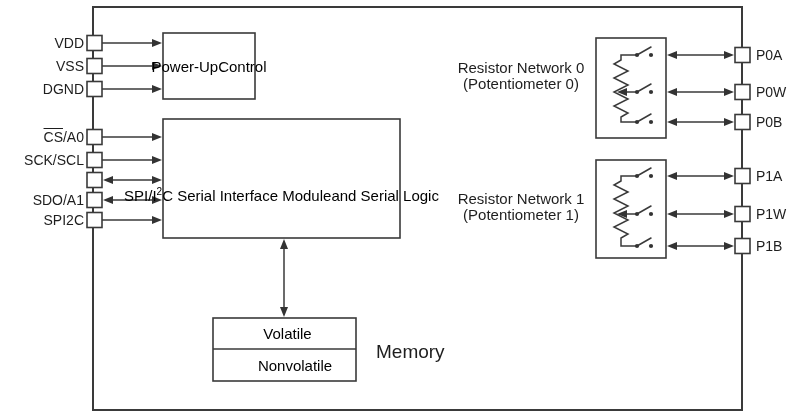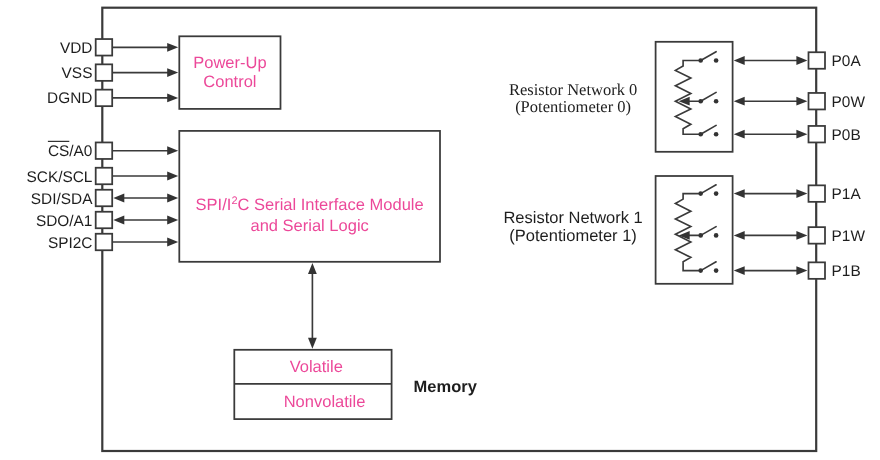--- a/index.html
+++ b/index.html
@@ -23,27 +23,27 @@
   .lbl-left {
     left: 0;
     width: 84px;
     text-align: right;
   }
   .lbl-right { left: 756px; }
   .ov { text-decoration: overline; }
   .blocktext {
     position: absolute;
     display: flex;
-    flex-direction: column;
+    flex-direction: row;
     align-items: center;
     justify-content: center;
     text-align: center;
     font-size: 15px;
     line-height: 17px;
-    color: #ec4899;
+    color: #000000;
     white-space: nowrap;
   }
   .blocktext sup { font-size: 10px; line-height: 0; }
   .netlabel {
     position: absolute;
     width: 162px;
     text-align: center;
     font-size: 15px;
     line-height: 16px;
     color: #1e1e1e;
@@ -192,21 +192,20 @@
       <rect x="735" y="206.5" width="15" height="15"></rect>
       <rect x="735" y="238.5" width="15" height="15"></rect>
     </g>
   </svg>
 
   <div class="lbl lbl-left" style="top:58px"><span class="ov"></span><span>VSS</span></div>
   <div class="lbl lbl-left" style="top:35px"><span class="ov"></span><span>VDD</span></div>
   <div class="lbl lbl-left" style="top:81px"><span class="ov"></span><span>DGND</span></div>
   <div class="lbl lbl-left" style="top:129px"><span class="ov">CS</span><span>/A0</span></div>
   <div class="lbl lbl-left" style="top:152px"><span class="ov"></span><span>SCK/SCL</span></div>
-  <div class="lbl lbl-left" style="top:172px"><span class="ov"></span><span>SDI/SDA</span></div>
   <div class="lbl lbl-left" style="top:192px"><span class="ov"></span><span>SDO/A1</span></div>
   <div class="lbl lbl-left" style="top:212px"><span class="ov"></span><span>SPI2C</span></div>
 
   <div class="lbl lbl-right" style="top:47px">P0A</div>
   <div class="lbl lbl-right" style="top:84px">P0W</div>
   <div class="lbl lbl-right" style="top:114px">P0B</div>
   <div class="lbl lbl-right" style="top:168px">P1A</div>
   <div class="lbl lbl-right" style="top:206px">P1W</div>
   <div class="lbl lbl-right" style="top:238px">P1B</div>
 
@@ -215,23 +214,23 @@
     <span>Control</span>
   </div>
 
   <div class="blocktext" style="left:163px; top:119px; width:237px; height:153px; line-height:19px;">
     <span><span>SPI/I</span><sup>2</sup><span>C Serial Interface Module</span></span>
     <span>and Serial Logic</span>
   </div>
 
   <div class="blocktext" style="left:213px; top:318px; width:149px; height:31px;">Volatile</div>
   <div class="blocktext" style="left:213px; top:349px; width:164px; height:32px;">Nonvolatile</div>
-  <div class="lbl" style="left:376px; top:344px; font-size:15px;font-weight:bold;">Memory</div>
-
-  <div class="netlabel" style="left:440px; top:74px;font-family:Liberation Serif, serif;">
+  <div class="lbl" style="left:376px; top:344px; font-size:19px;">Memory</div>
+
+  <div class="netlabel" style="left:440px; top:60px;">
     <div>Resistor Network 0</div>
     <div>(Potentiometer 0)</div>
   </div>
   <div class="netlabel" style="left:440px; top:191px;">
     <div>Resistor Network 1</div>
     <div>(Potentiometer 1)</div>
   </div>
 
 </div>
 

